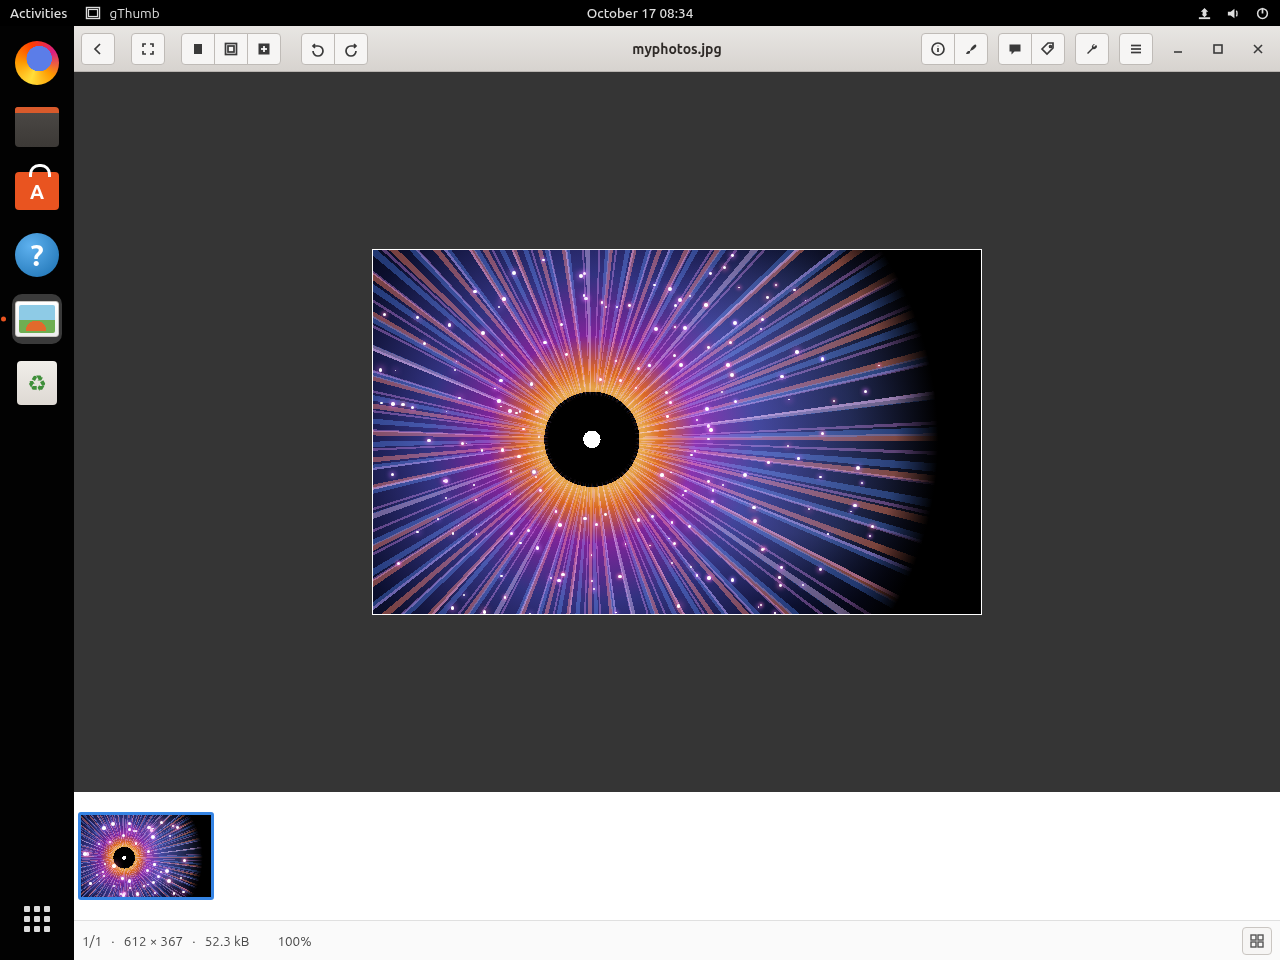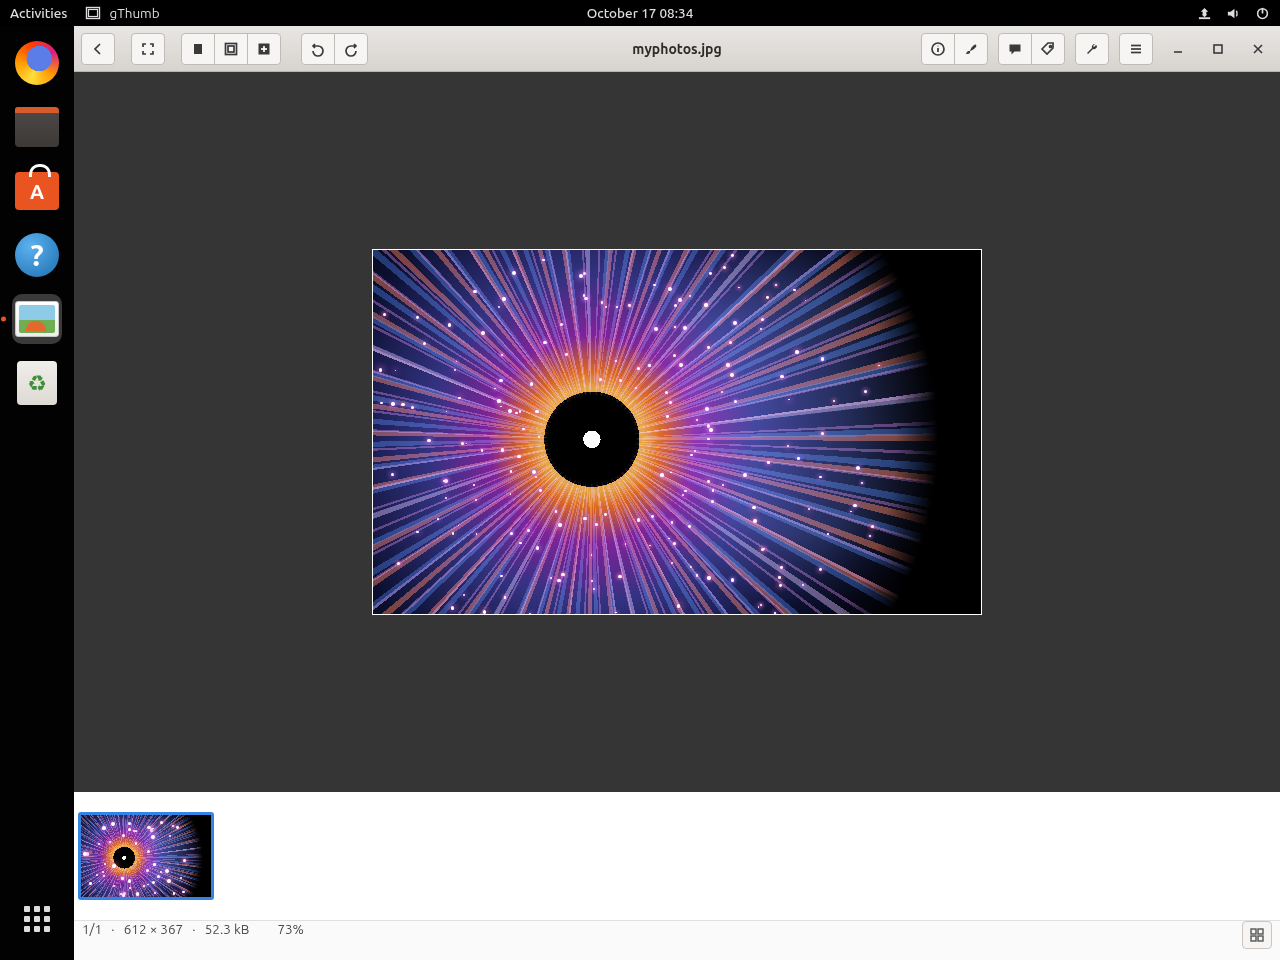--- a/index.html
+++ b/index.html
@@ -94,21 +94,21 @@
     display: flex; align-items: center; padding: 0 4px;
   }
   .thumb {
     width: 136px; height: 88px; border: 3px solid #3584e4; border-radius: 3px;
     background: #061a2d; overflow: hidden; position: relative;
   }
 
   
   .status-bar {
     height: 40px; background: #fafafa; border-top: 1px solid #e0e0e0;
-    display: flex; padding: 0 8px; gap: 28px;
+    display: flex; align-items: center; padding: 0 8px; gap: 28px;
     color: #4a4a4a; font-size: 13.5px;
   }
   .status-left span.sep { margin: 0 6px; }
   .status-bar .grid-toggle {
     margin-left: auto; width: 30px; height: 28px;
     border: 1px solid #cac6c2; border-radius: 4px; background: #f6f5f4;
     display: flex; align-items: center; justify-content: center;
   }
 
   
@@ -621,21 +621,21 @@
     </div>
 
     <div class="status-bar">
       <div class="status-left">
         <span>1/1</span>
         <span class="sep">·</span>
         <span>612 × 367</span>
         <span class="sep">·</span>
         <span>52.3 kB</span>
       </div>
-      <span>73%</span>
+      <span>100%</span>
       <button class="grid-toggle">
         <svg viewBox="0 0 16 16" width="16" height="16">
           <rect x="2" y="2" width="5" height="5" fill="none" stroke="#555" stroke-width="1.4"></rect>
           <rect x="9" y="2" width="5" height="5" fill="none" stroke="#555" stroke-width="1.4"></rect>
           <rect x="2" y="9" width="5" height="5" fill="none" stroke="#555" stroke-width="1.4"></rect>
           <rect x="9" y="9" width="5" height="5" fill="none" stroke="#555" stroke-width="1.4"></rect>
         </svg>
       </button>
     </div>
   </div>

